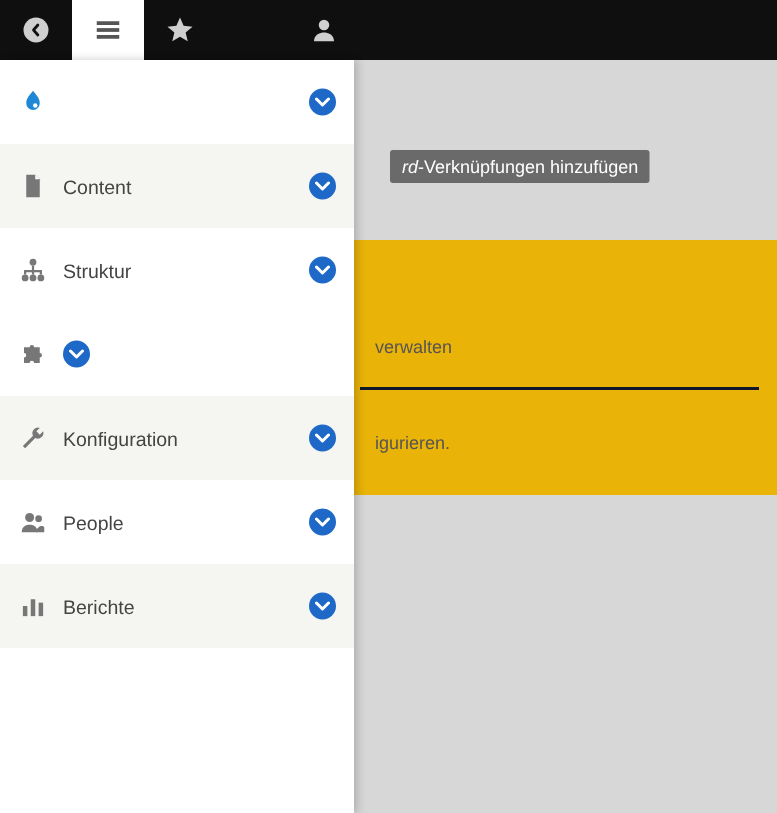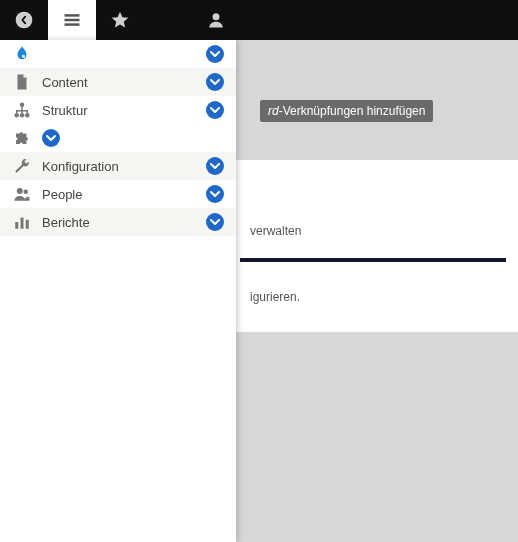--- a/index.html
+++ b/index.html
@@ -5,36 +5,36 @@
   * { margin: 0; padding: 0; box-sizing: border-box; }
   body { font-family: "Helvetica Neue", Arial, sans-serif; width: 518px; height: 542px; overflow: hidden; background: #d7d7d7; position: relative; }
 
   .topbar { background: #0f0f0f; height: 40px; display: flex; align-items: stretch; }
   .topbar-item { width: 48px; display: flex; align-items: center; justify-content: center; color: #cfcfcf; }
   .topbar-item.active { background: #fff; color: #444; }
   .topbar-item svg { width: 20px; height: 20px; }
   .topbar-spacer1 { width: 48px; }
 
   .sidebar { position: absolute; top: 40px; left: 0; width: 236px; background: #fff; bottom: 0; box-shadow: 2px 0 6px rgba(0,0,0,0.2); z-index: 10; }
-  .menu-item { display: flex; align-items: center; height: 28px; padding: 0 12px; font-size: 13px; color: #444; background: #fff; }
+  .menu-item { display: flex; align-items: center; height: 56px; padding: 0 12px; font-size: 13px; color: #444; background: #fff; }
   .menu-item.alt { background: #f5f5f1; }
   .menu-item .mi-icon { width: 20px; display: flex; align-items: center; justify-content: center; margin-right: 10px; color: #777; }
   .menu-item .mi-icon svg { width: 18px; height: 18px; }
   .menu-item .mi-label { flex: 1; }
   .menu-item .mi-chevron { width: 18px; height: 18px; border-radius: 50%; background: #1e69c8; display: flex; align-items: center; justify-content: center; color: #fff; }
   .menu-item .mi-chevron svg { width: 10px; height: 10px; }
   .menu-item .mi-chevron.hidden { visibility: hidden; }
   .brand svg { width: 24px; height: 24px; }
 
   .content { position: absolute; top: 40px; left: 0; right: 0; bottom: 0; }
   .content-head { background: #d7d7d7; height: 120px; position: relative; }
   .pill { position: absolute; top: 60px; left: 260px; background: #6a6a6a; color: #fff; padding: 4px 8px; border-radius: 2px; font-size: 12px; display: inline-flex; align-items: baseline; gap: 0; white-space: nowrap; }
   .pill .ital { font-style: italic; margin-right: 0; }
-  .content-body { background: #ffffff; padding: 20px 12px 0 240px; }
-  .section { border-top: 4px solid #0f172a; padding: 28px 10px; font-size: 12px; color: #555; white-space: nowrap; }
+  .content-body { background: #eab308; padding: 20px 12px 0 240px; }
+  .section { border-top: 2px solid #0f172a; padding: 28px 10px; font-size: 12px; color: #555; white-space: nowrap; }
   .section:first-child { border-top: none; padding-top: 60px; }
   .section.first-line-wrap { padding-top: 44px; padding-bottom: 20px;}
 </style>
 </head>
 <body>
 
 <div class="topbar">
   <div class="topbar-item">
     <svg viewBox="0 0 24 24">
         <circle cx="12" cy="12" r="10" fill="#cfcfcf"></circle>

